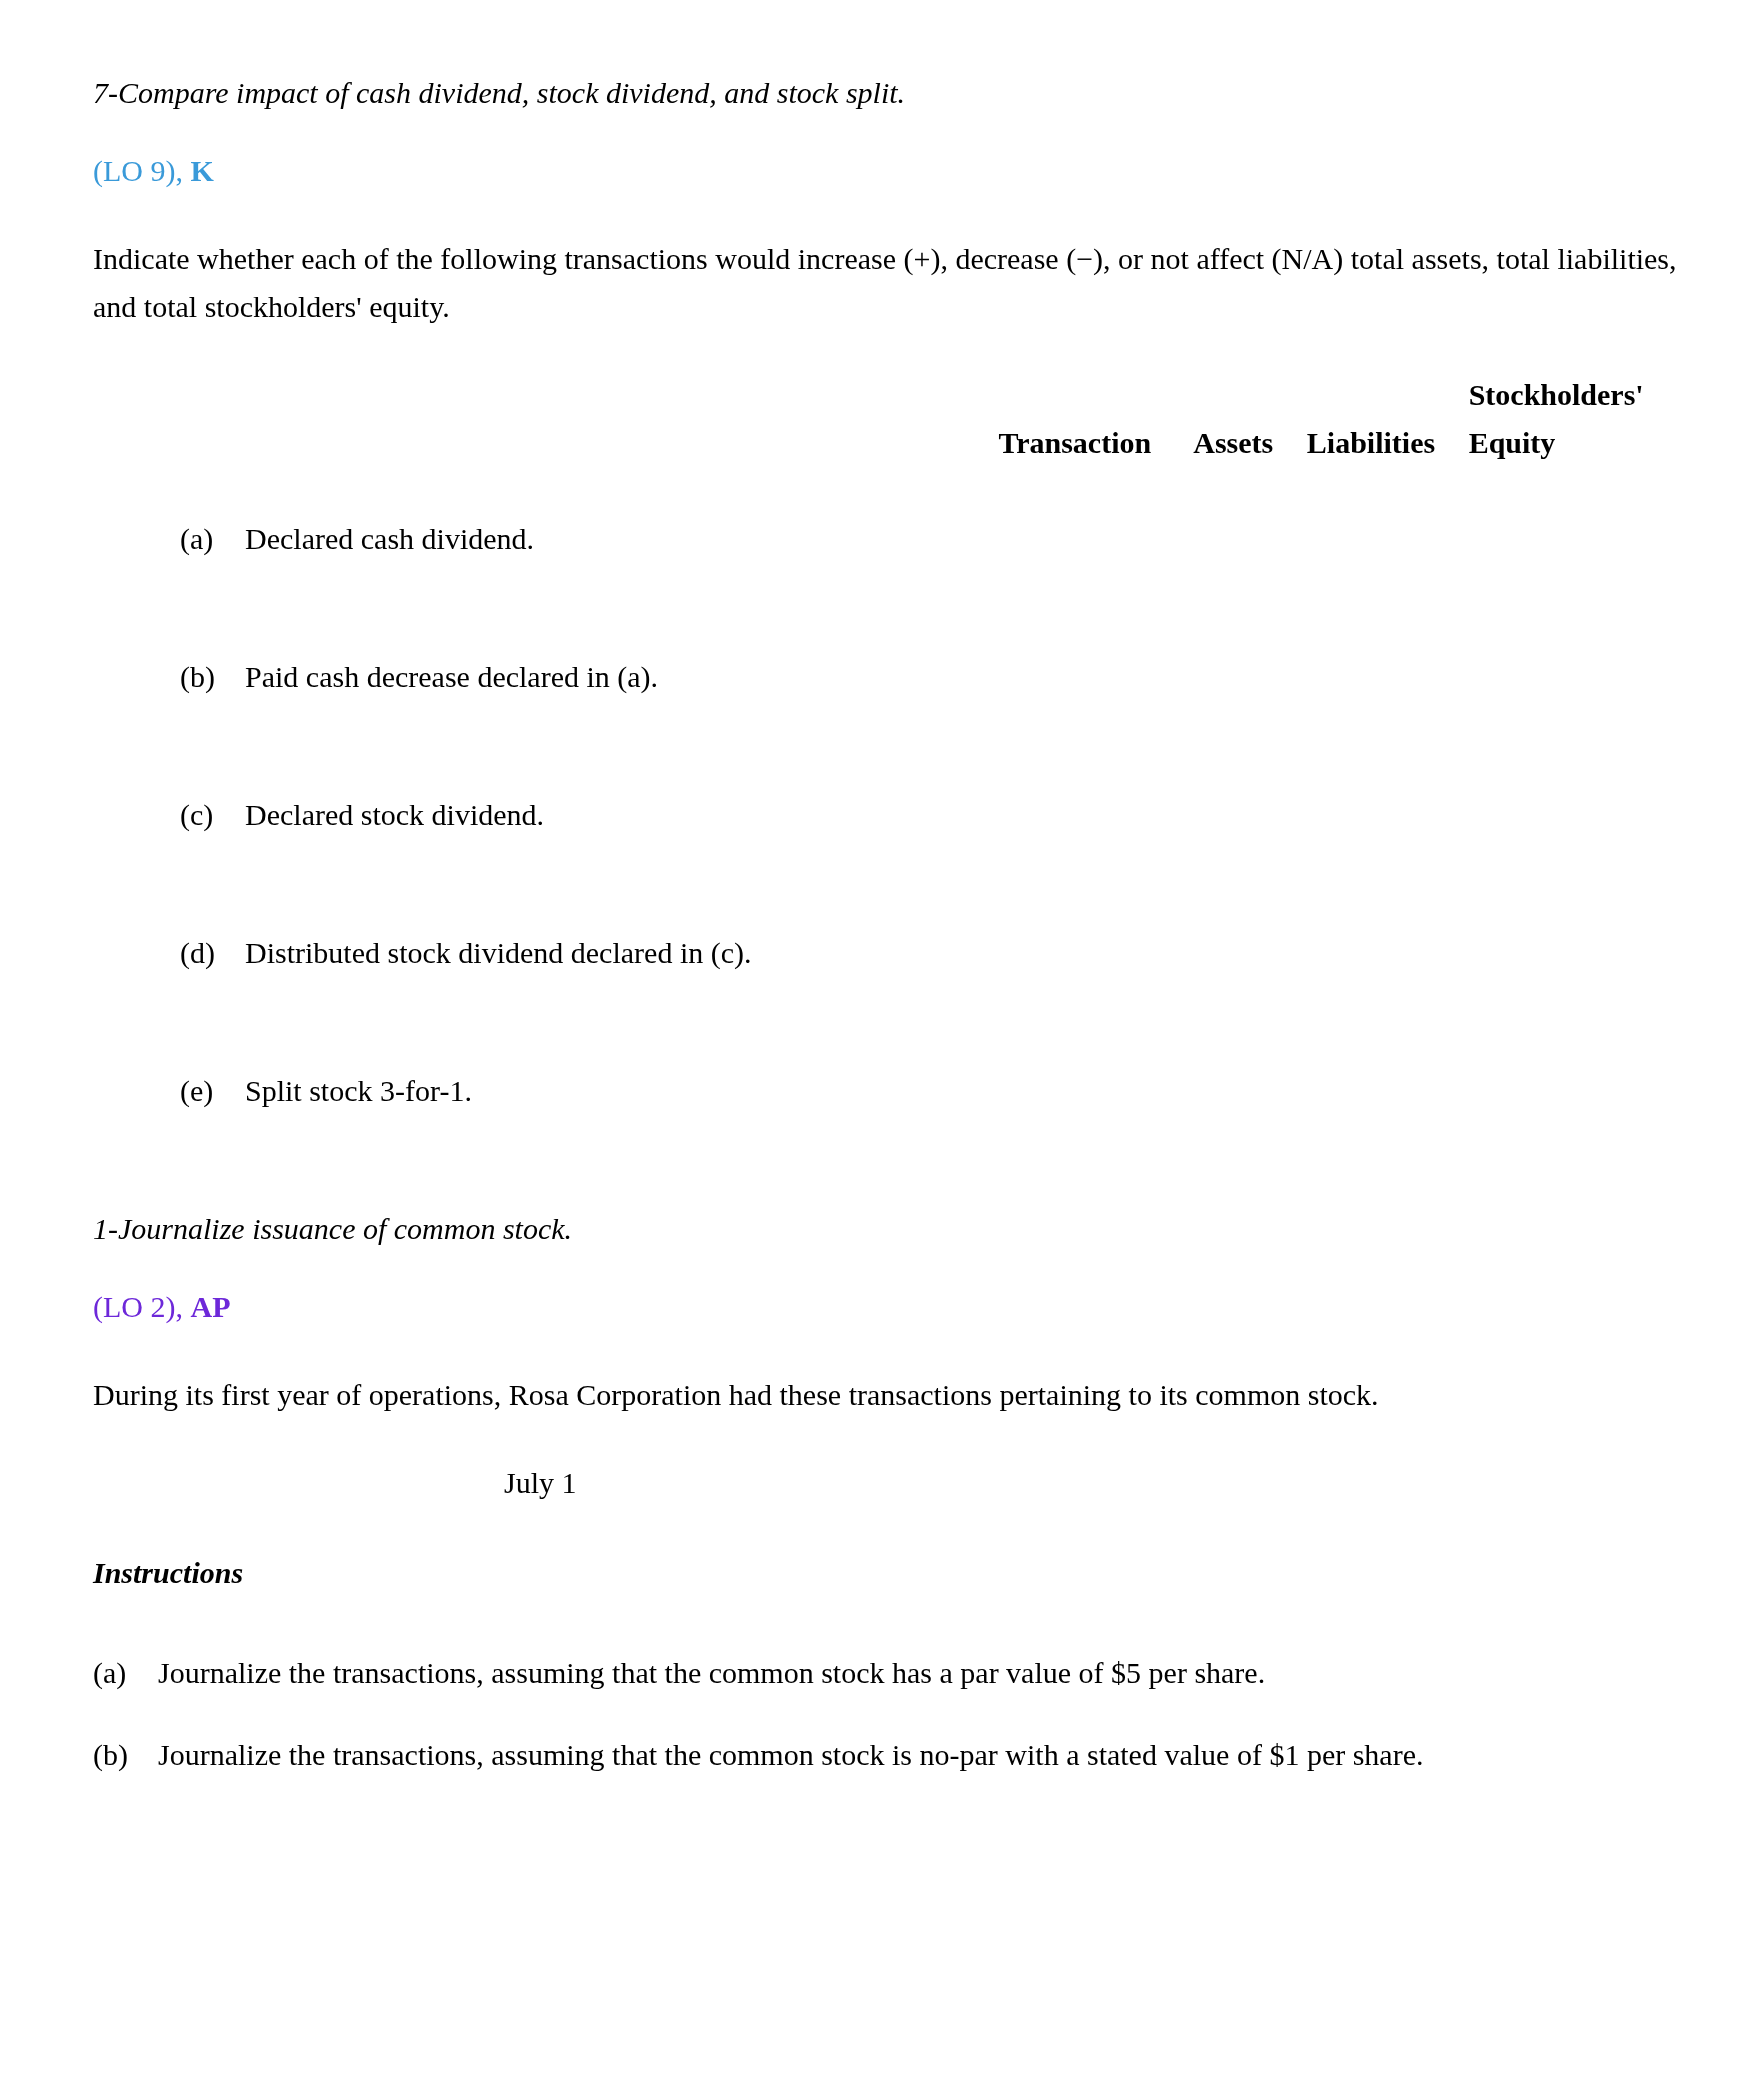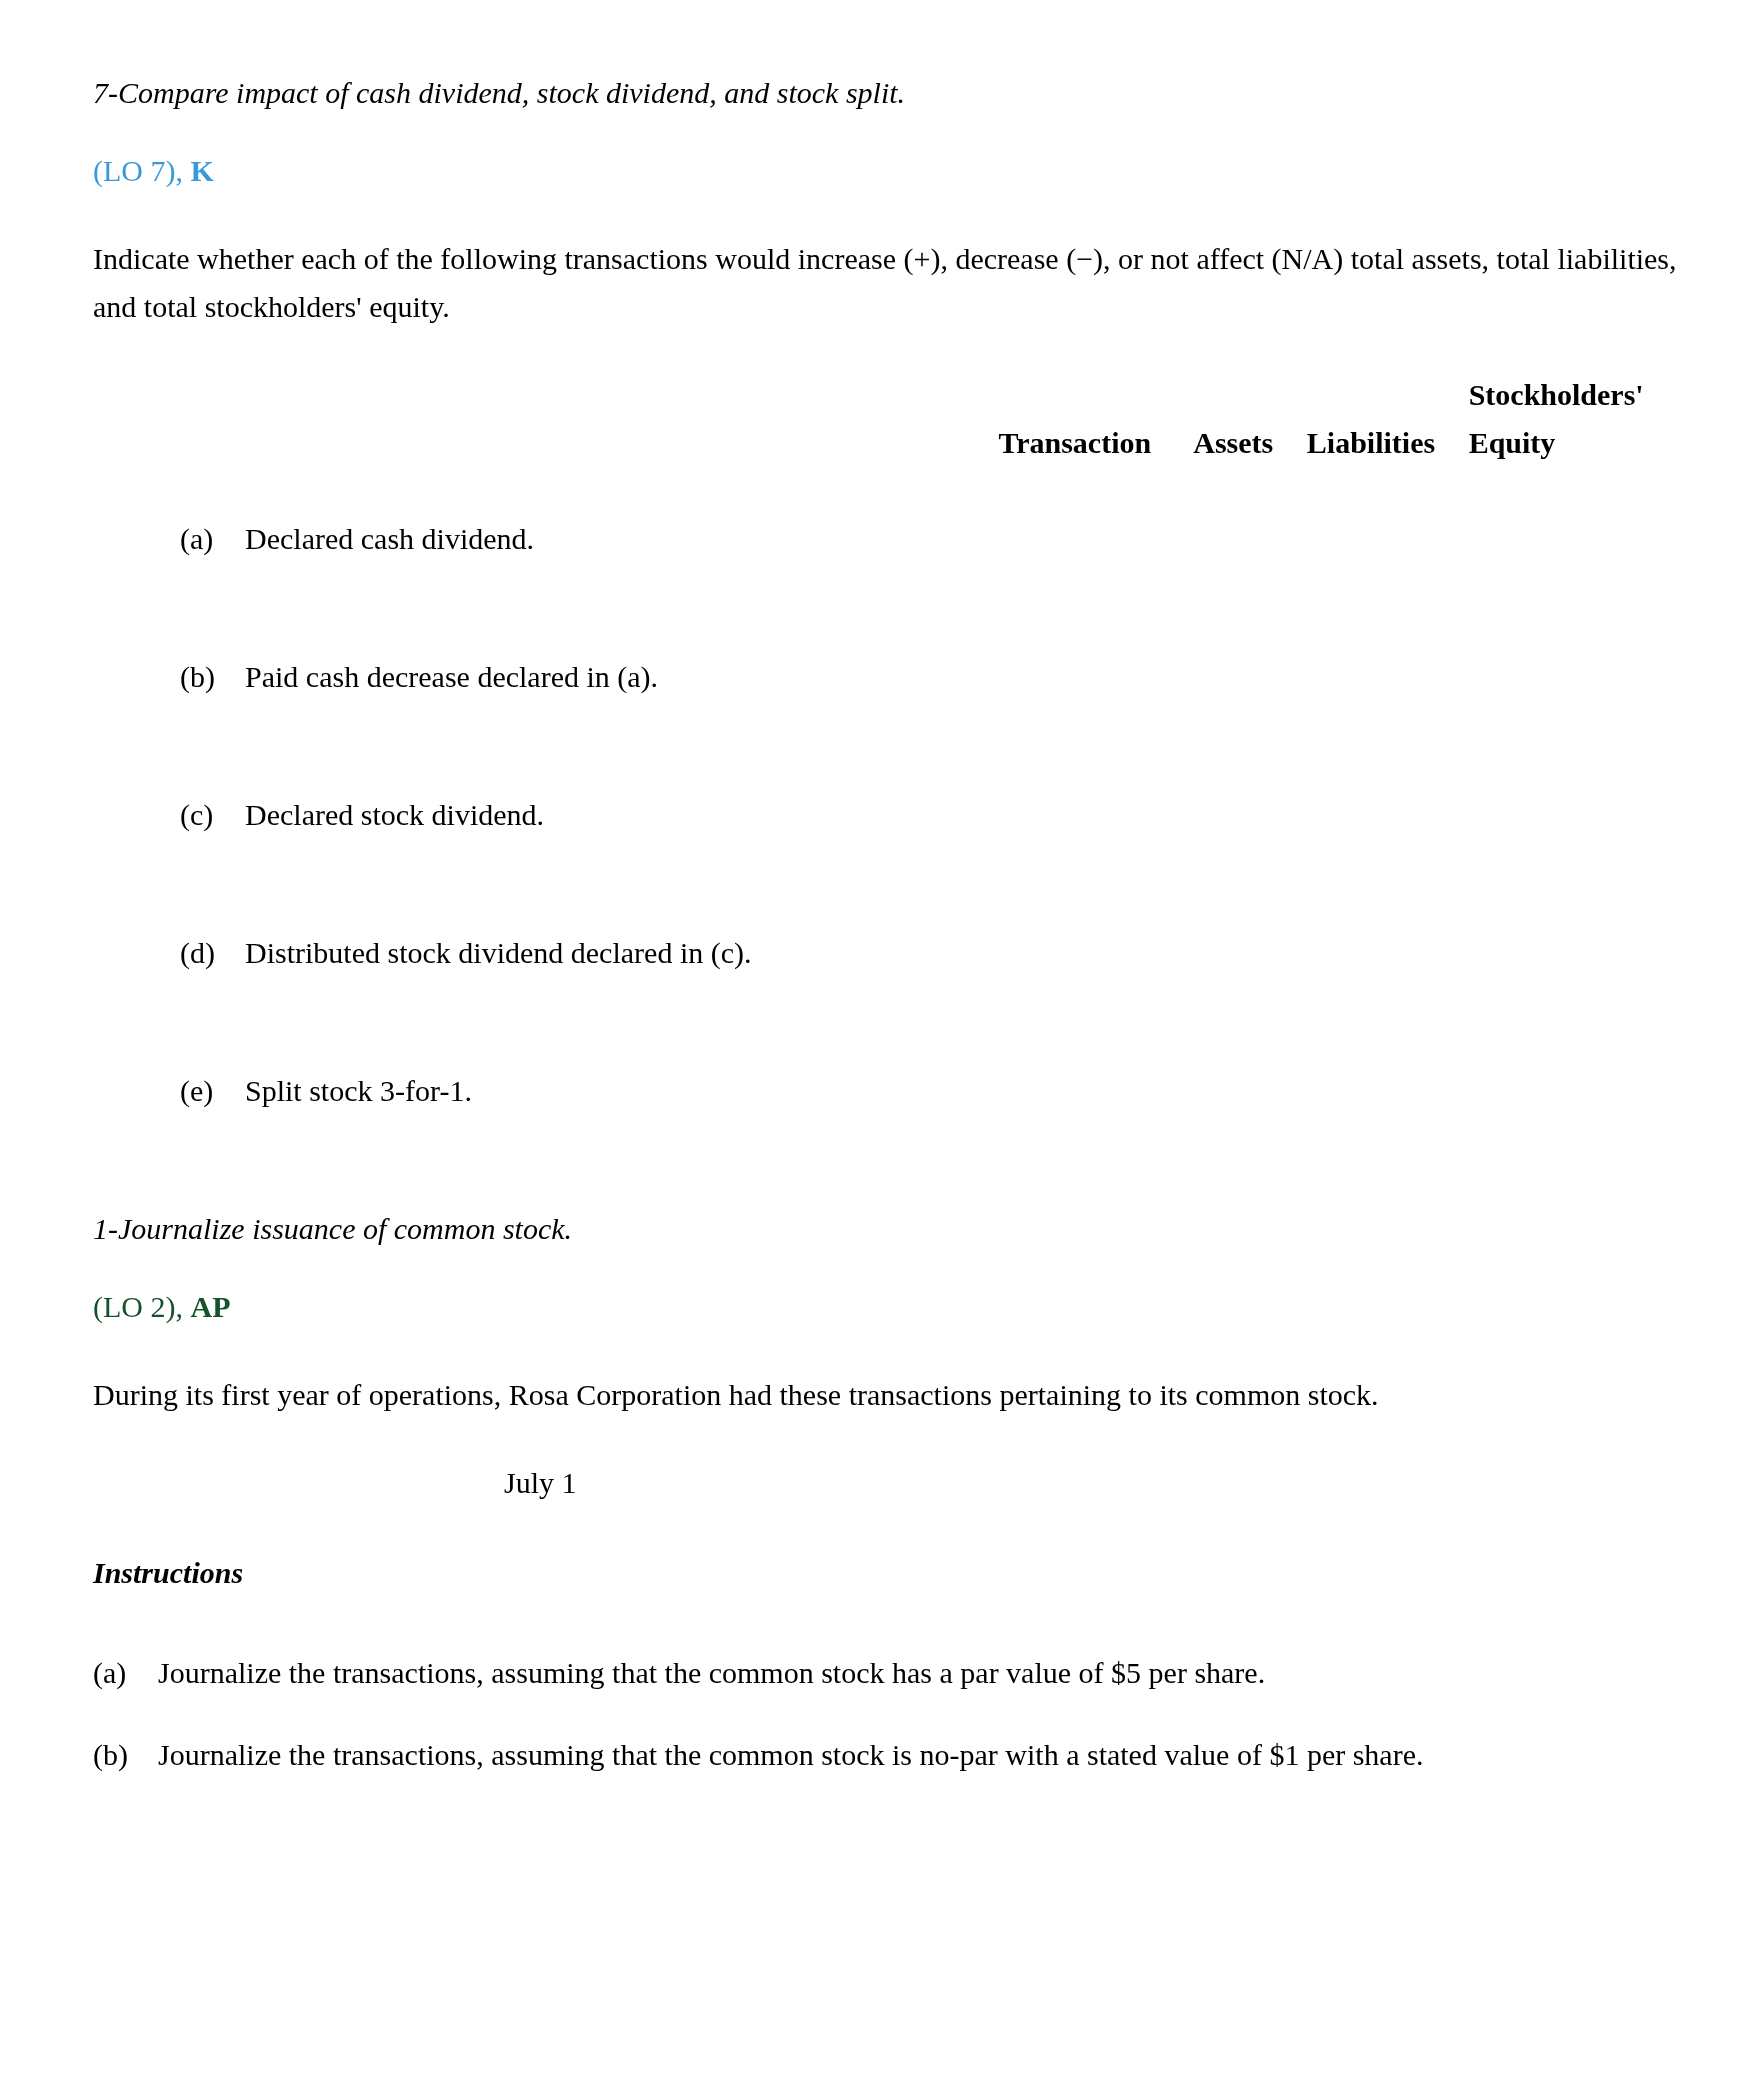--- a/index.html
+++ b/index.html
@@ -67,21 +67,21 @@
 </head>
 <body>
 
 <div class="page">
 
   <div class="section1">
 
     <div class="exercise-title">7-Compare impact of cash dividend, stock dividend, and stock split.</div>
 
     <div class="lo-line" style="color: rgb(58, 154, 217);">
-      <span>(LO 7), </span><span class="lo-code">K</span>
+      <span>(LO 9), </span><span class="lo-code">K</span>
     </div>
 
     <p class="para">Indicate whether each of the following transactions would increase (+), decrease (−), or not affect (N/A) total assets, total liabilities, and total stockholders' equity.</p>
 
     <div class="impact-table">
 
       <div class="table-header">
         <div class="col-t">Transaction</div>
         <div class="col-a">Assets</div>
         <div class="col-l">Liabilities</div>
@@ -141,21 +141,21 @@
         <div class="col-e cell-empty"></div>
       </div>
 
     </div>
   </div>
 
   <div class="section2">
 
     <div class="exercise-title">1-Journalize issuance of common stock.</div>
 
-    <div class="lo-line" style="color: #14532d;">
+    <div class="lo-line" style="color: #6d28d9;">
       <span>(LO 2), </span><span class="lo-code">AP</span>
     </div>
 
     <p class="para">During its first year of operations, Rosa Corporation had these transactions pertaining to its common stock.</p>
 
 
     <div class="date-row">
       <span class="date-col">July 1</span>
     </div>
 

